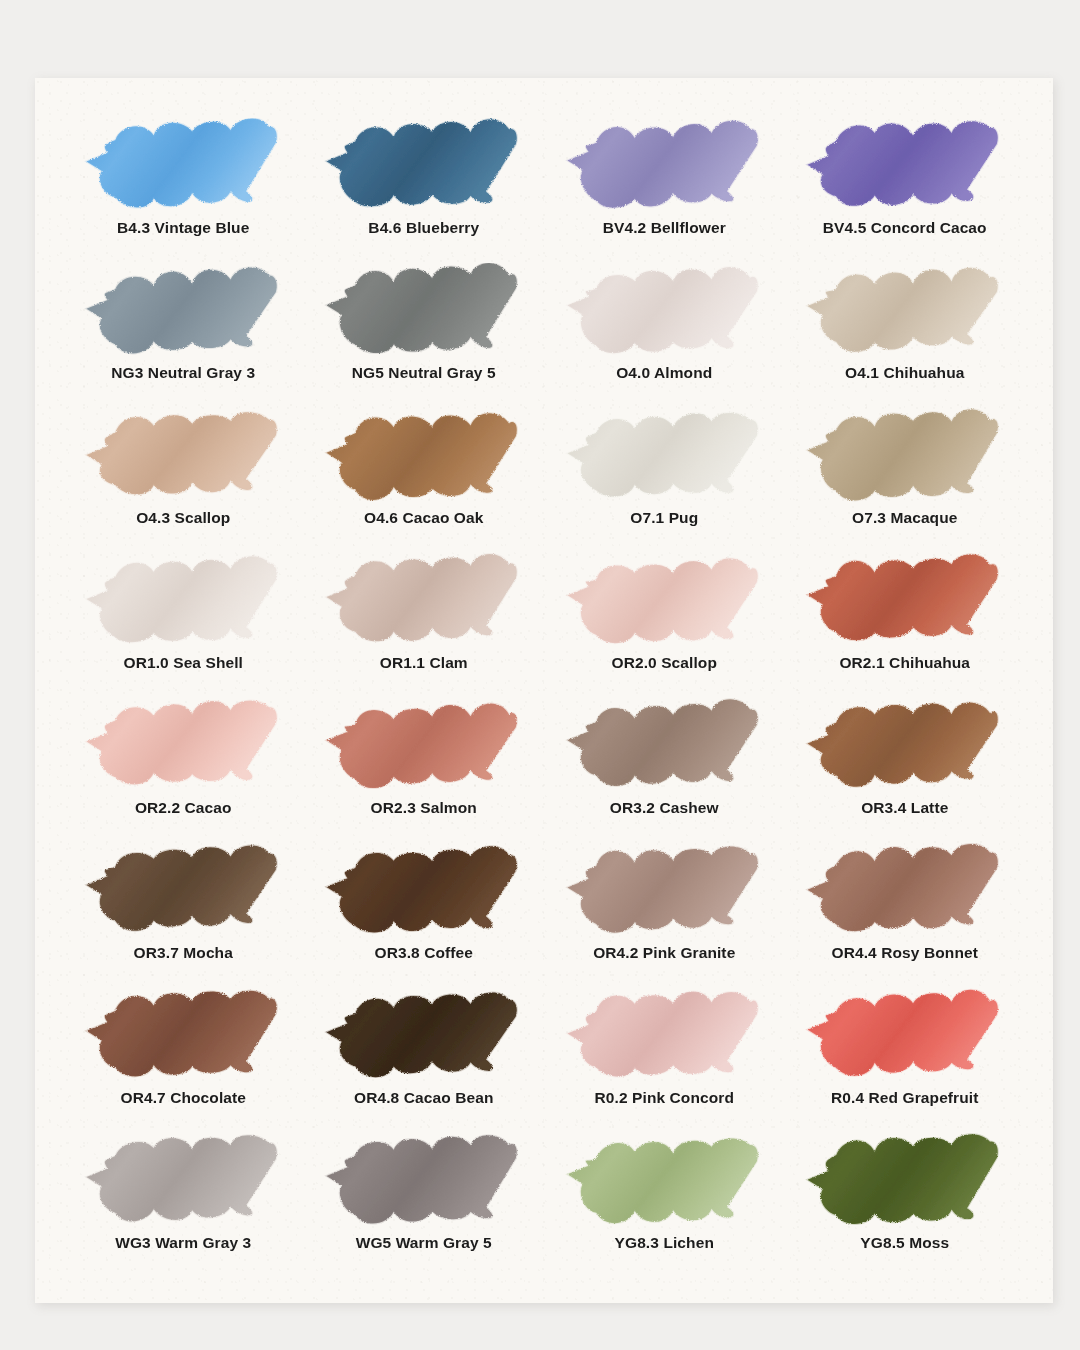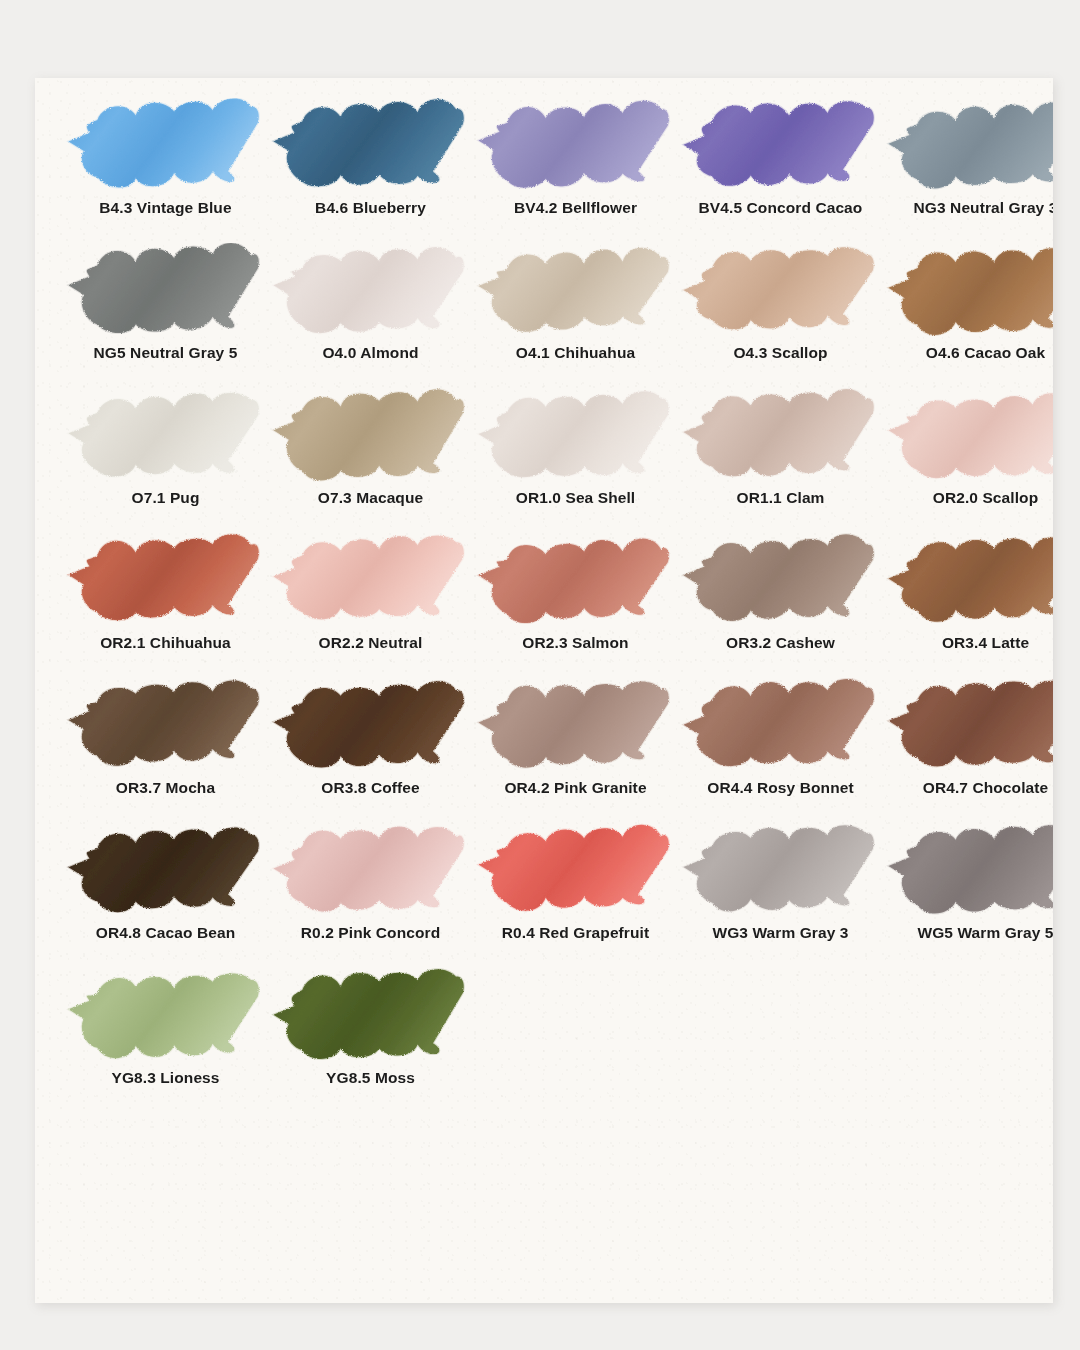--- a/index.html
+++ b/index.html
@@ -43,23 +43,23 @@
       radial-gradient(circle at 29% 84%, rgba(170,162,150,.10) 0 1px, transparent 1px),
       radial-gradient(circle at 88% 72%, rgba(175,168,156,.12) 0 1px, transparent 1px),
       radial-gradient(circle at 61% 12%, rgba(170,162,150,.10) 0 1px, transparent 1px);
     background-size: 23px 19px, 31px 27px, 19px 23px, 27px 31px, 17px 21px, 37px 29px;
   }
 
   
   #swatch-grid {
     position: relative;
     z-index: 2;
-    padding: 20px 28px 26px 28px;
+    padding: 40px 28px 26px 28px;
     display: grid;
-    grid-template-columns: repeat(5, 1fr);
+    grid-template-columns: repeat(4, 1fr);
     grid-auto-rows: 145px;
     column-gap: 0px;
     row-gap: 0px;
   }
 
   .swatch-cell {
     position: relative;
     display: flex;
     flex-direction: column;
     align-items: center;
@@ -461,21 +461,21 @@
               </linearGradient>
               <filter id="f16" x="-12%" y="-25%" width="128%" height="155%">
                 <feTurbulence type="fractalNoise" baseFrequency="0.9" numOctaves="3" seed="115" result="n"></feTurbulence>
                 <feDisplacementMap in="SourceGraphic" in2="n" scale="3" xChannelSelector="R" yChannelSelector="G"></feDisplacementMap>
               </filter>
             </defs>
             <path d="M 4 45.32841594261845 L 26 36.32841594261845 C 20 27.32841594261845 24 28.502989291519043 34 23.502989291519043 C 40 6.834785633021966 64 4.9494455830754305 74 18.490910931285725 C 80 5.713479045545682 104 0.321931987273274 114 16.285479841782944 C 120 1.4312100772294798 144 -2.2030723906646017 154 12.532515164857614 C 160 0.2679352016930352 184 -0.30948865572145223 194 9.629490801051361 C 200 8.502989291519043 204 16.502989291519043 201 26.502989291519043 L 170 74.07945477959947 C 188 85.84859692465034 164 91.53844603560356 154 74.2161742985154 C 148 89.54023517181122 124 89.35889352941376 114 79.37228591048552 C 108 89.2772065254212 84 90.63677378568173 74 78.07538501002637 C 68 93.48943460200826 44 92.45961512884605 34 82.40518017548675 C 22 78.07945477959947 14 65.32841594261845 20 55.32841594261845 Z" fill="url(#g16)" filter="url(#f16)"></path>
             <path d="M 4 45.32841594261845 L 26 36.32841594261845 C 20 27.32841594261845 24 28.502989291519043 34 23.502989291519043 C 40 6.834785633021966 64 4.9494455830754305 74 18.490910931285725 C 80 5.713479045545682 104 0.321931987273274 114 16.285479841782944 C 120 1.4312100772294798 144 -2.2030723906646017 154 12.532515164857614 C 160 0.2679352016930352 184 -0.30948865572145223 194 9.629490801051361 C 200 8.502989291519043 204 16.502989291519043 201 26.502989291519043 L 170 74.07945477959947 C 188 85.84859692465034 164 91.53844603560356 154 74.2161742985154 C 148 89.54023517181122 124 89.35889352941376 114 79.37228591048552 C 108 89.2772065254212 84 90.63677378568173 74 78.07538501002637 C 68 93.48943460200826 44 92.45961512884605 34 82.40518017548675 C 22 78.07945477959947 14 65.32841594261845 20 55.32841594261845 Z" fill="none" stroke="#f5d4cd" stroke-width="2" opacity="0.25"></path>
           </svg>
         </div>
-        <div class="swatch-label">OR2.2 Neutral</div>
+        <div class="swatch-label">OR2.2 Cacao</div>
       </div>
       <div class="swatch-cell">
         <div class="swatch-stroke-wrap">
           <svg class="swatch-stroke" viewBox="0 0 210 104" preserveAspectRatio="xMidYMid meet">
             <defs>
               <linearGradient id="g17" x1="0" y1="0" x2="1" y2="0.35">
                 <stop offset="0%" stop-color="#ba6e5d"></stop>
                 <stop offset="28%" stop-color="#c97f6e"></stop>
                 <stop offset="58%" stop-color="#ba6e5d"></stop>
                 <stop offset="80%" stop-color="#c97f6e"></stop>
@@ -769,21 +769,21 @@
               </linearGradient>
               <filter id="f30" x="-12%" y="-25%" width="128%" height="155%">
                 <feTurbulence type="fractalNoise" baseFrequency="0.9" numOctaves="3" seed="213" result="n"></feTurbulence>
                 <feDisplacementMap in="SourceGraphic" in2="n" scale="3" xChannelSelector="R" yChannelSelector="G"></feDisplacementMap>
               </filter>
             </defs>
             <path d="M 4 43.006332993958495 L 26 34.006332993958495 C 20 25.006332993958495 24 31.55448473880824 34 26.55448473880824 C 40 9.84296718557016 64 3.793562044855207 74 19.48293432868377 C 80 8.943597957251768 104 2.8925516907438578 114 21.002445349287882 C 120 5.221300882476498 144 5.269400243087148 154 14.305231131374967 C 160 4.006618724568398 184 2.6507188955147285 194 12.550414969235135 C 200 11.554484738808242 204 19.55448473880824 201 29.55448473880824 L 170 77.18681714397098 C 188 88.41455561061593 164 93.98603398352861 154 78.8686703937201 C 148 94.084166876768 124 95.16969400782546 114 80.40890980249969 C 108 95.25405103893718 84 97.53891389463388 74 81.15041740764991 C 68 95.30481090405374 44 99.93630851396301 34 82.97665009530101 C 22 81.18681714397098 14 63.006332993958495 20 53.006332993958495 Z" fill="url(#g30)" filter="url(#f30)"></path>
             <path d="M 4 43.006332993958495 L 26 34.006332993958495 C 20 25.006332993958495 24 31.55448473880824 34 26.55448473880824 C 40 9.84296718557016 64 3.793562044855207 74 19.48293432868377 C 80 8.943597957251768 104 2.8925516907438578 114 21.002445349287882 C 120 5.221300882476498 144 5.269400243087148 154 14.305231131374967 C 160 4.006618724568398 184 2.6507188955147285 194 12.550414969235135 C 200 11.554484738808242 204 19.55448473880824 201 29.55448473880824 L 170 77.18681714397098 C 188 88.41455561061593 164 93.98603398352861 154 78.8686703937201 C 148 94.084166876768 124 95.16969400782546 114 80.40890980249969 C 108 95.25405103893718 84 97.53891389463388 74 81.15041740764991 C 68 95.30481090405374 44 99.93630851396301 34 82.97665009530101 C 22 81.18681714397098 14 63.006332993958495 20 53.006332993958495 Z" fill="none" stroke="#bccda0" stroke-width="2" opacity="0.25"></path>
           </svg>
         </div>
-        <div class="swatch-label">YG8.3 Lioness</div>
+        <div class="swatch-label">YG8.3 Lichen</div>
       </div>
       <div class="swatch-cell">
         <div class="swatch-stroke-wrap">
           <svg class="swatch-stroke" viewBox="0 0 210 104" preserveAspectRatio="xMidYMid meet">
             <defs>
               <linearGradient id="g31" x1="0" y1="0" x2="1" y2="0.35">
                 <stop offset="0%" stop-color="#485a22"></stop>
                 <stop offset="28%" stop-color="#56692c"></stop>
                 <stop offset="58%" stop-color="#485a22"></stop>
                 <stop offset="80%" stop-color="#56692c"></stop>

